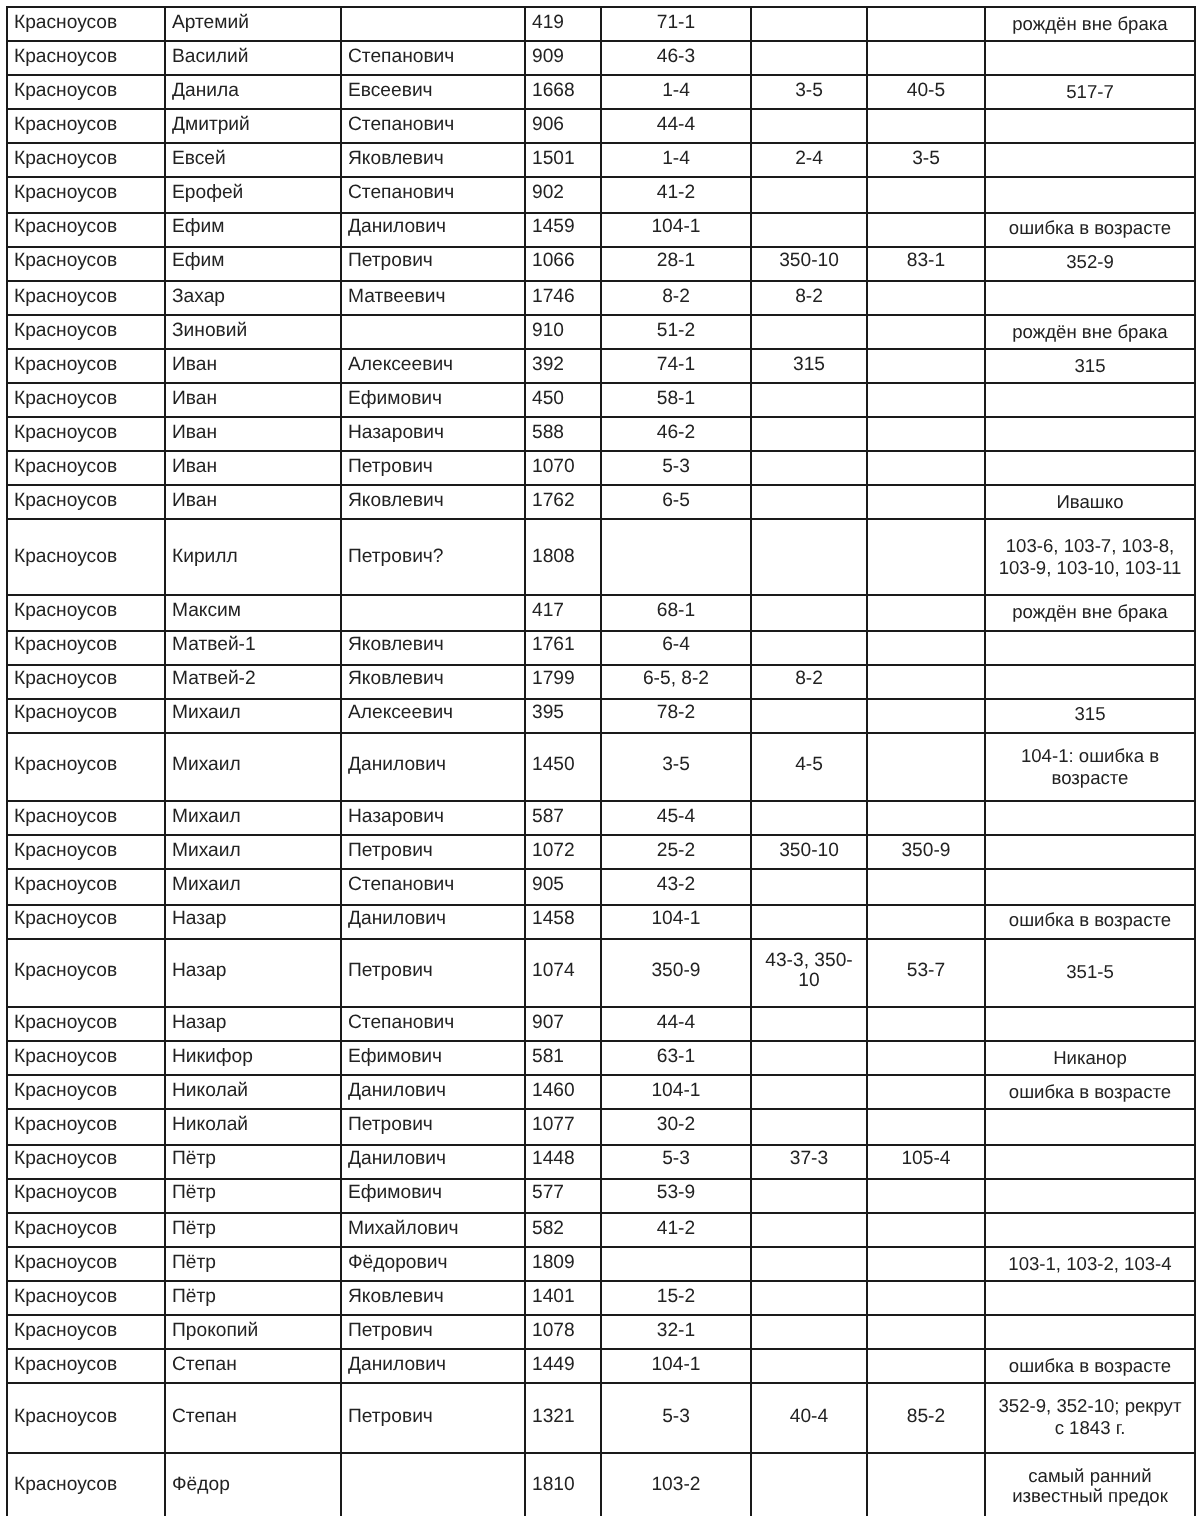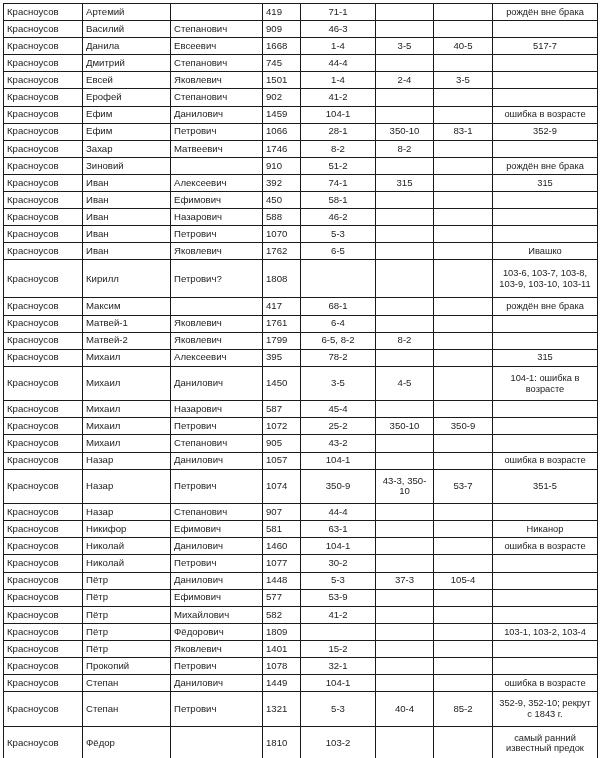--- a/index.html
+++ b/index.html
@@ -71,21 +71,21 @@
         <td class="c-id">1668</td>
         <td class="c-ref1">1-4</td>
         <td class="c-ref2">3-5</td>
         <td class="c-ref3">40-5</td>
         <td class="c-note">517-7</td>
       </tr>
       <tr>
         <td class="c-surname">Красноусов</td>
         <td class="c-name">Дмитрий</td>
         <td class="c-patronymic">Степанович</td>
-        <td class="c-id">745</td>
+        <td class="c-id">906</td>
         <td class="c-ref1">44-4</td>
         <td class="c-ref2"></td>
         <td class="c-ref3"></td>
         <td class="c-note"></td>
       </tr>
       <tr>
         <td class="c-surname">Красноусов</td>
         <td class="c-name">Евсей</td>
         <td class="c-patronymic">Яковлевич</td>
         <td class="c-id">1501</td>
@@ -281,21 +281,21 @@
         <td class="c-id">905</td>
         <td class="c-ref1">43-2</td>
         <td class="c-ref2"></td>
         <td class="c-ref3"></td>
         <td class="c-note"></td>
       </tr>
       <tr>
         <td class="c-surname">Красноусов</td>
         <td class="c-name">Назар</td>
         <td class="c-patronymic">Данилович</td>
-        <td class="c-id">1057</td>
+        <td class="c-id">1458</td>
         <td class="c-ref1">104-1</td>
         <td class="c-ref2"></td>
         <td class="c-ref3"></td>
         <td class="c-note">ошибка в возрасте</td>
       </tr>
       <tr class="tall">
         <td class="c-surname">Красноусов</td>
         <td class="c-name">Назар</td>
         <td class="c-patronymic">Петрович</td>
         <td class="c-id">1074</td>

